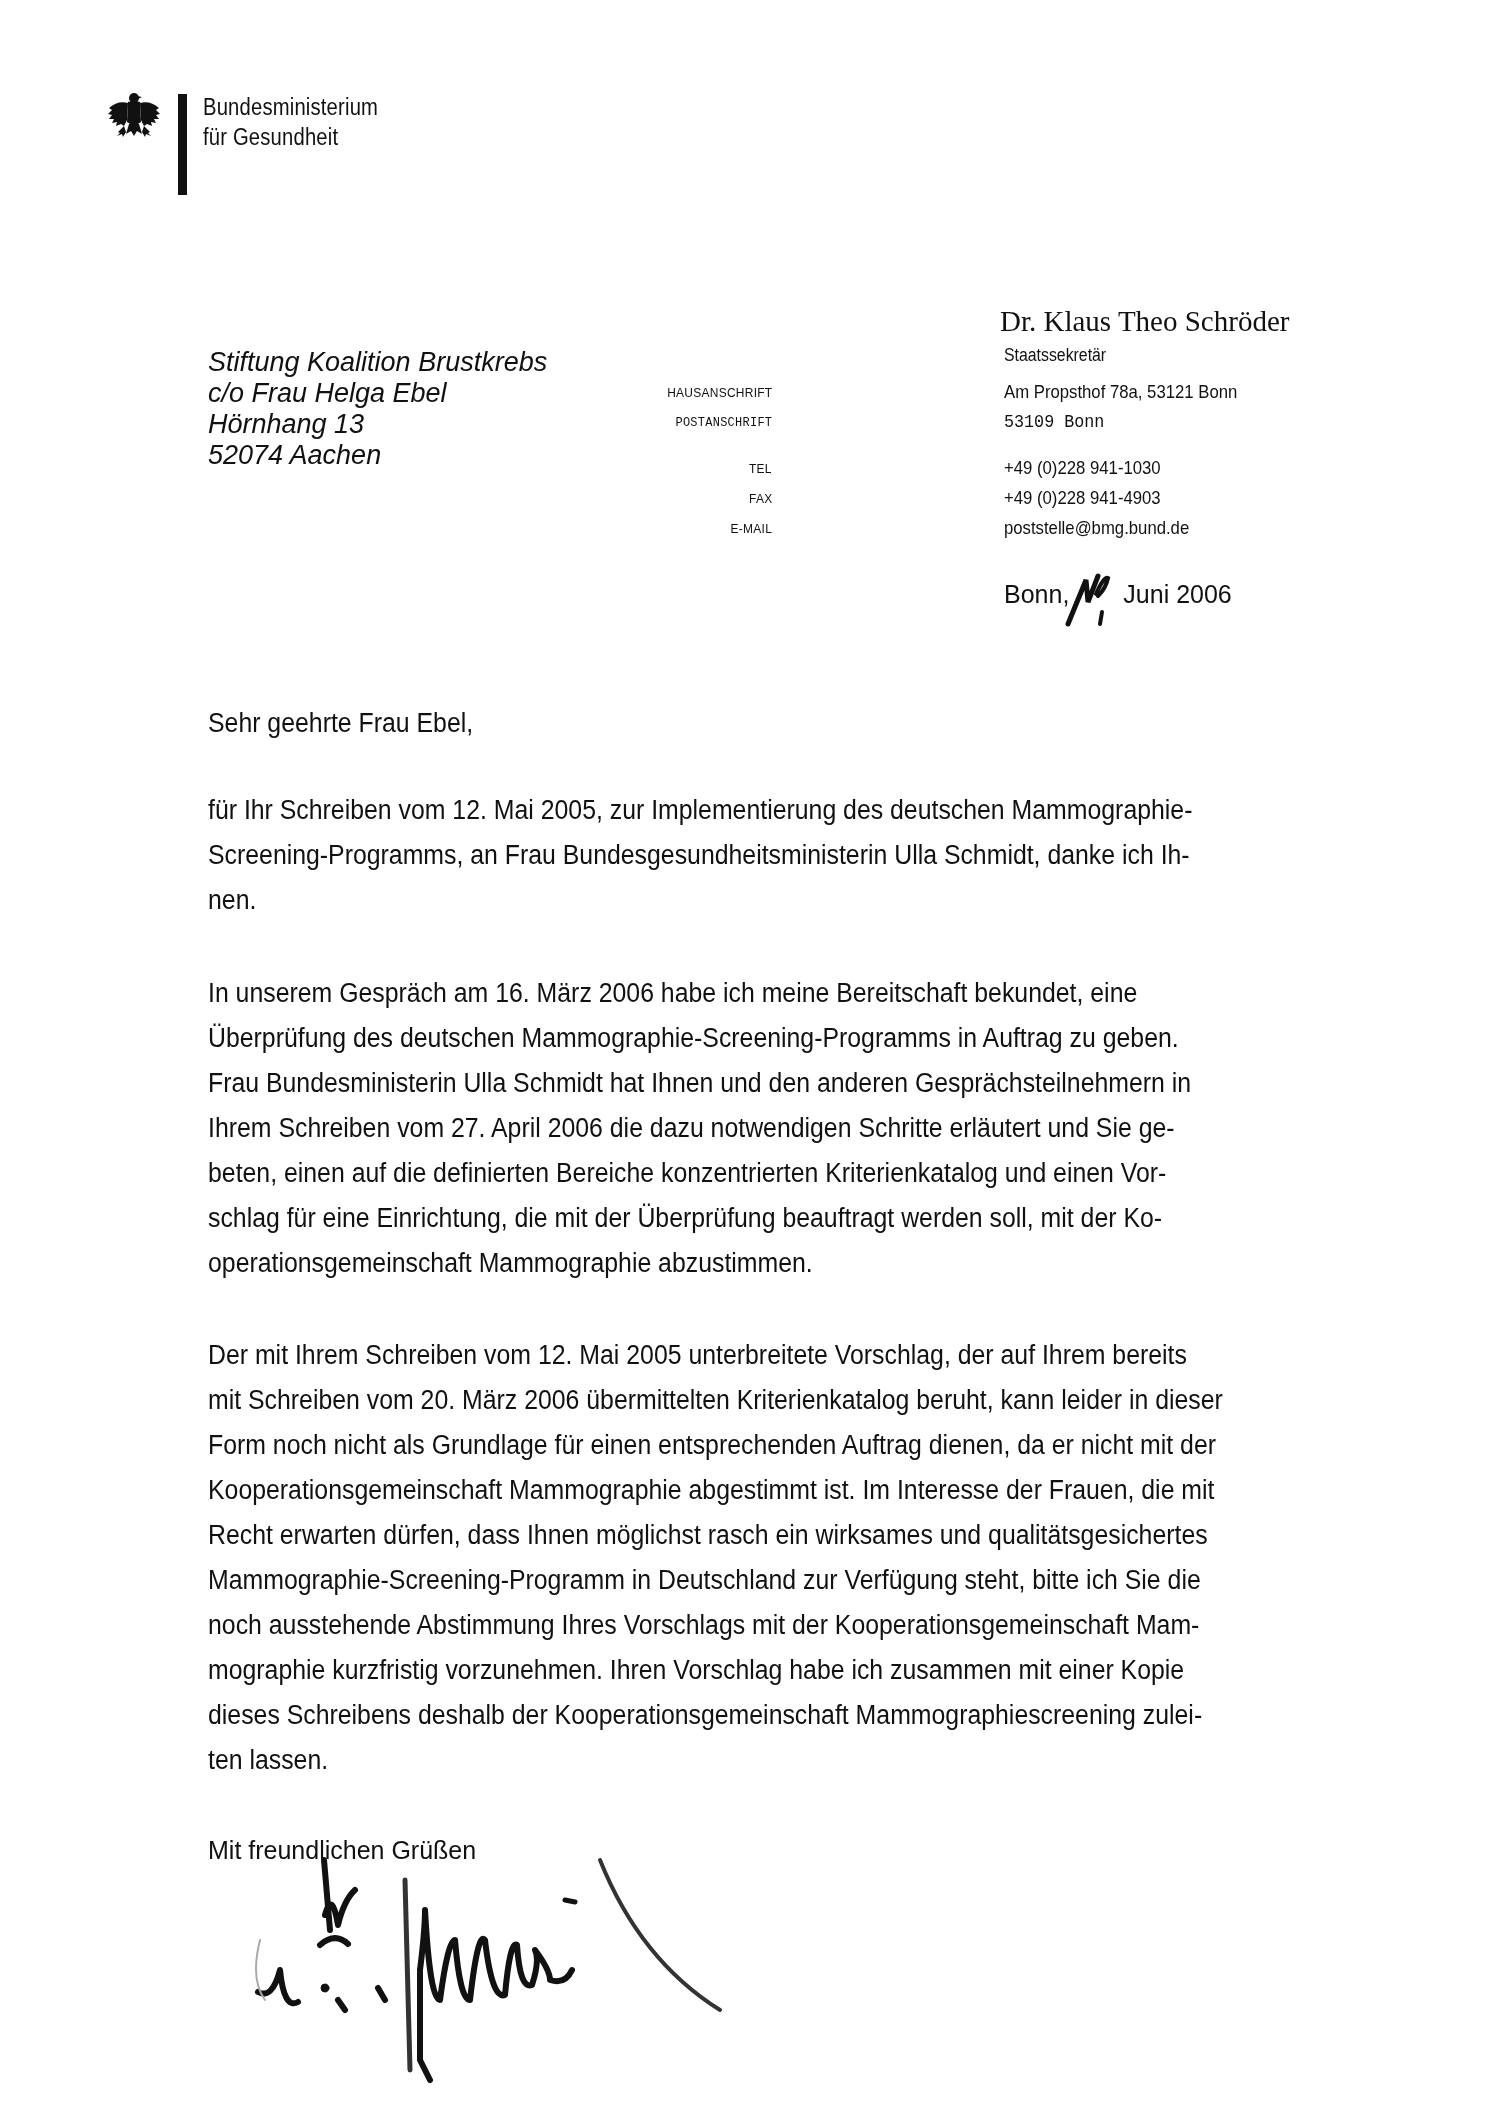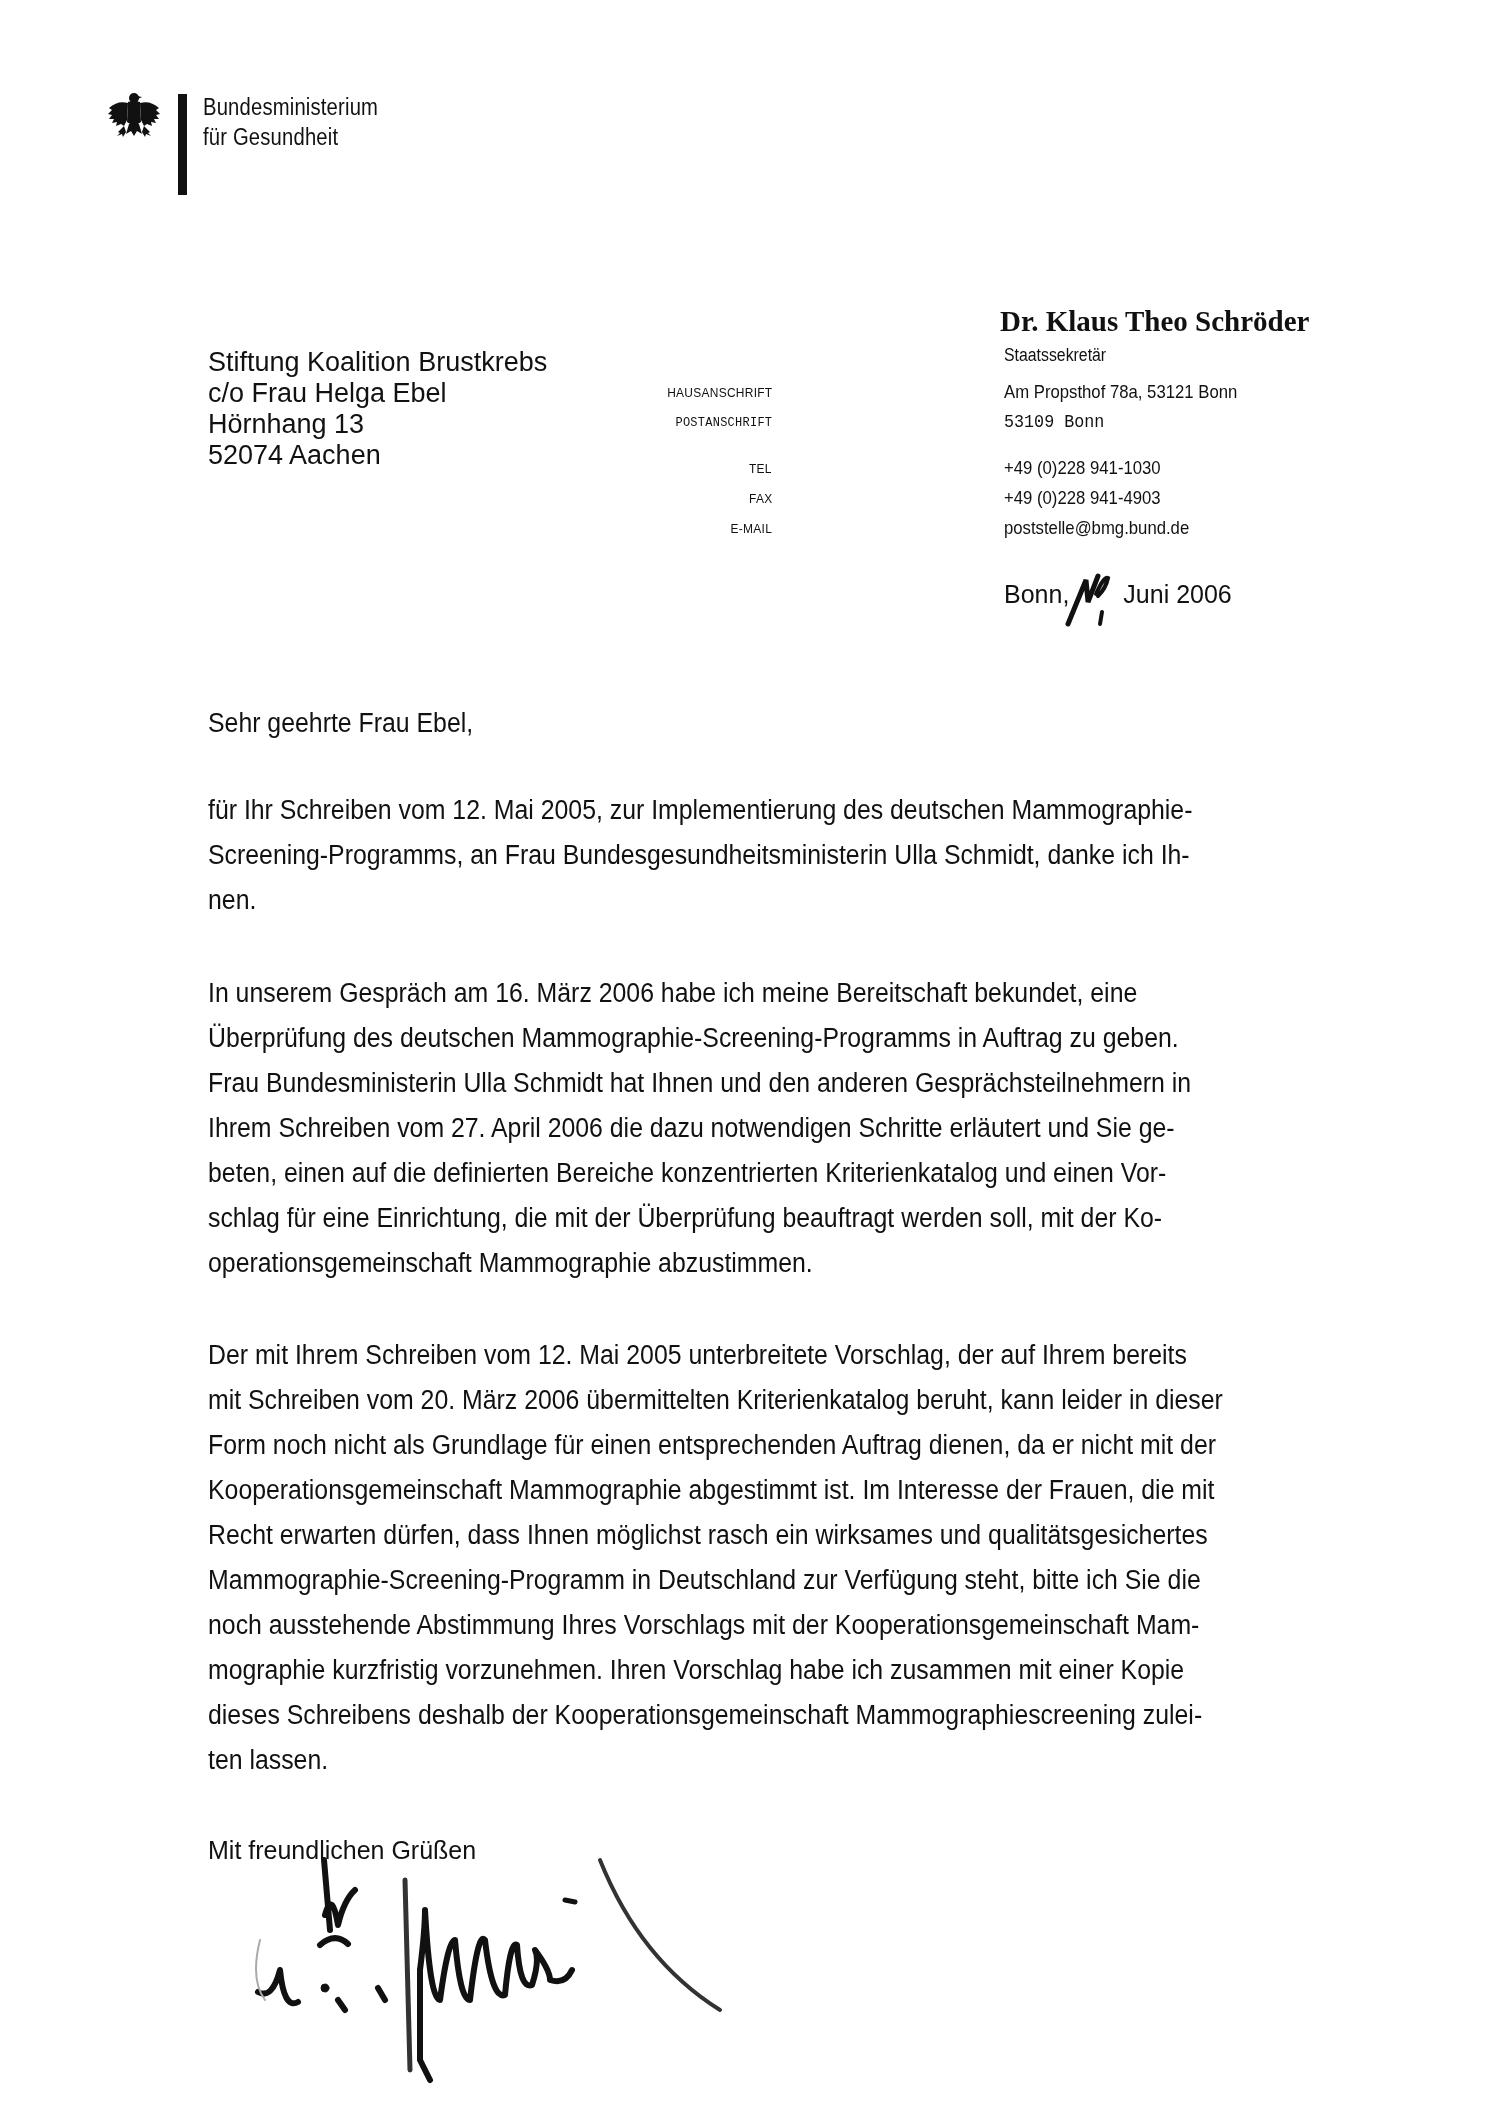--- a/index.html
+++ b/index.html
@@ -8,24 +8,24 @@
   .serif { font-family: "Liberation Serif", "DejaVu Serif", serif; }
   .abs { position: absolute; white-space: nowrap; }
 
   
   #eagle { position: absolute; left: 104px; top: 88px; width: 60px; width: 60px; height: 60px; }
   #logo-bar { position: absolute; left: 178px; top: 94px; width: 9px; height: 101px; background: #111; }
   #ministry-name { position: absolute; left: 203px; top: 92px; font-size: 23px; line-height: 30px; font-weight: normal; letter-spacing: 0.2px; transform: scaleX(0.88); transform-origin: left top; }
 
   
   #recipient { position: absolute; left: 208px; top: 347px; font-size: 27px; line-height: 31px; }
-  #recipient div { white-space: nowrap; }
+  #recipient div { white-space: nowrap; font-style: italic; }
 
   
-  #sender-name { left: 1000px; top: 305px; font-size: 29px; font-weight: bold; }
+  #sender-name { left: 1000px; top: 305px; font-size: 29px; font-weight: normal; }
   #sender-title { left: 1004px; top: 345px; font-size: 18px; transform: scaleX(0.88); transform-origin: left top; }
   .info-row { position: absolute; left: 0; width: 1272px; height: 24px; }
   .info-label { position: absolute; right: 500px; font-size: 13px; letter-spacing: 0.3px; top: 4px; transform: scaleX(0.92); transform-origin: right top; white-space: nowrap; }
   .info-value { position: absolute; left: 1004px; font-size: 19px; top: 0; transform: scaleX(0.88); transform-origin: left top; white-space: nowrap; }
 
   
   #date-line { left: 1004px; top: 580px; font-size: 25px; }
   #date-sign { position: absolute; left: 1064px; top: 566px; width: 60px; height: 70px; }
 
   

